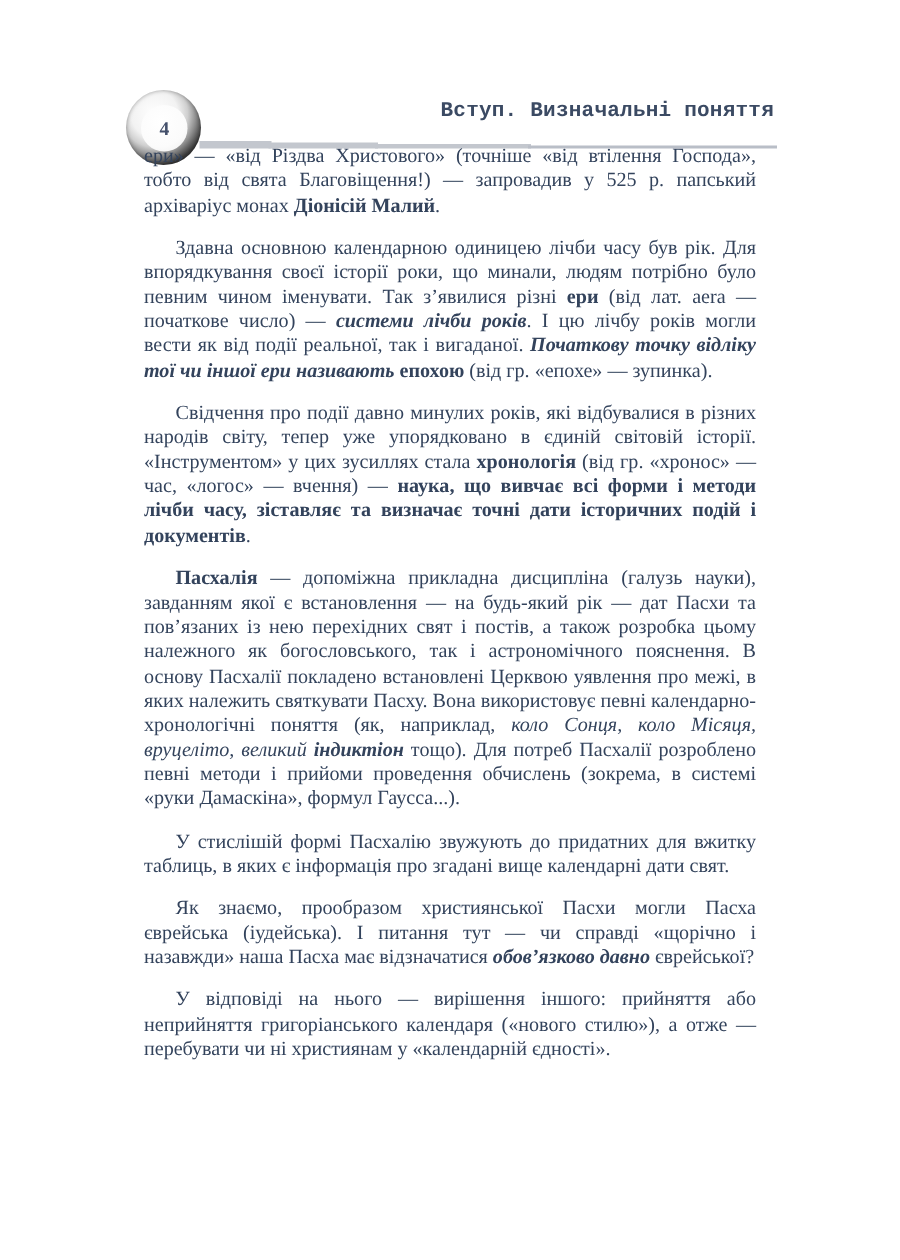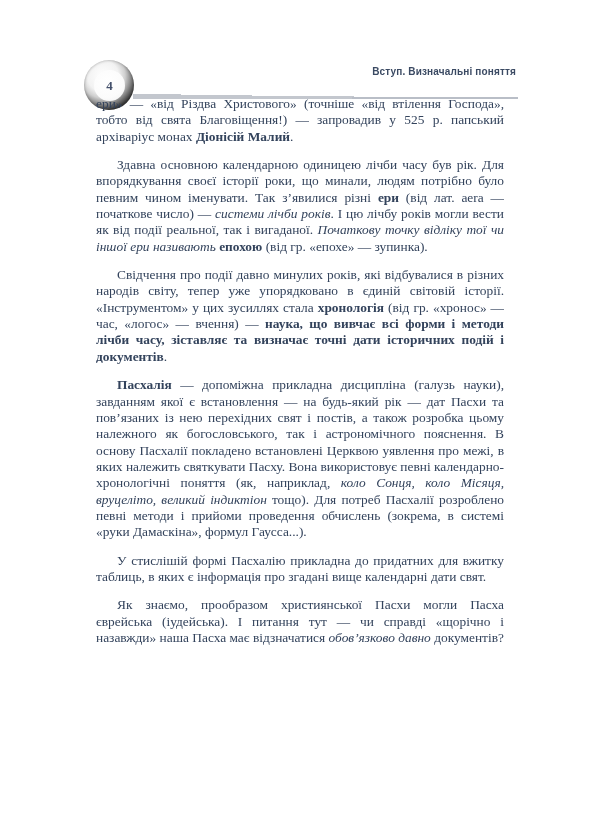--- a/index.html
+++ b/index.html
@@ -76,23 +76,23 @@
   }
   .rule-a { left: 0;   top: 4px; width: 48px;  height: 5px; }
   .rule-b { left: 46px; top: 5px; width: 73px;  height: 4px; }
   .rule-c { left: 117px; top: 6px; width: 104px; height: 3px; }
   .rule-d { left: 219px; top: 7px; width: 166px; height: 2px; background: #b9bec7; }
 
   .header-title {
     position: absolute;
     right: 84px;
     top: 36px;
-    font-family: Liberation Sans, sans-serif;
+    font-family: Liberation Mono, monospace;
     font-weight: bold;
-    font-size: 10px;
+    font-size: 14px;
     letter-spacing: 0.15px;
     color: #3b4a63;
     white-space: nowrap;
   }
 
   
   .body-text {
     position: absolute;
     left: 84px;
     top: 84px;
@@ -107,21 +107,21 @@
     line-height: 16.35px;
     color: #33435c;
     hyphens: manual;
     -webkit-hyphens: manual;
   }
   p.para.indent { text-indent: 21px; }
   p.para.cont  { text-indent: 0; }
 
   b, .b { font-weight: bold; }
   i, .i { font-style: italic; }
-  .bi { font-weight: normal; font-style: italic; }
+  .bi { font-weight: bold; font-style: italic; }
 </style>
 </head>
 <body>
 
 <div class="page">
 
   <div class="header">
 
     <div class="folio-medallion">
       <div class="folio-inner">
@@ -137,17 +137,18 @@
     </div>
 
     <div class="header-title">Вступ. Визначальні поняття</div>
   </div>
 
   <div class="body-text">
       <p class="para cont"><span>ери» — «від Різдва Христового» (точніше «від втілення Господа», тобто від свята Благовіщення!) — запровадив у 525 р. папський архіваріус монах </span><span class="b">Діонісій Малий</span><span>.</span></p>
       <p class="para indent"><span>Здавна основною календарною одиницею лічби часу був рік. Для впорядкування своєї історії роки, що минали, людям потрібно було певним чином іменувати. Так з’явилися різні </span><span class="b">ери</span><span> (від лат. aera — початкове число) — </span><span class="bi">системи лічби років</span><span>. І цю лічбу років могли вести як від події реальної, так і вигаданої. </span><span class="bi">Початкову точку відліку тої чи іншої ери називають </span><span class="b">епохою</span><span> (від гр. «епохе» — зупинка).</span></p>
       <p class="para indent"><span>Свідчення про події давно минулих років, які відбувалися в різних народів світу, тепер уже упорядковано в єдиній світовій історії. «Інструментом» у цих зусиллях стала </span><span class="b">хронологія</span><span> (від гр. «хронос» — час, «логос» — вчення) — </span><span class="b">наука, що вивчає всі форми і методи лічби часу, зіставляє та визначає точні дати історичних подій і документів</span><span>.</span></p>
       <p class="para indent"><span class="b">Пасхалія</span><span> — допоміжна прикладна дисципліна (галузь науки), завданням якої є встановлення — на будь-який рік — дат Пасхи та пов’язаних із нею перехідних свят і постів, а також розробка цьому належного як богословського, так і астрономічного пояснення. В основу Пасхалії покладено встановлені Церквою уявлення про межі, в яких належить святкувати Пасху. Вона використовує певні календарно-хронологічні поняття (як, наприклад, </span><span class="i">коло Сонця, коло Місяця, вруцеліто, великий </span><span class="bi">індиктіон</span><span> тощо). Для потреб Пасхалії розроблено певні методи і прийоми проведення обчислень (зокрема, в системі «руки Дамаскіна», формул Гаусса...).</span></p>
-      <p class="para indent"><span>У стислішій формі Пасхалію прикладна до придатних для вжитку таблиць, в яких є інформація про згадані вище календарні дати свят.</span></p>
-      <p class="para indent"><span>Як знаємо, прообразом християнської Пасхи могли Пасха єврейська (іудейська). І питання тут — чи справді «щорічно і назавжди» наша Пасха має відзначатися </span><span class="bi">обов’язково давно</span><span> документів?</span></p>
+      <p class="para indent"><span>У стислішій формі Пасхалію звужують до придатних для вжитку таблиць, в яких є інформація про згадані вище календарні дати свят.</span></p>
+      <p class="para indent"><span>Як знаємо, прообразом християнської Пасхи могли Пасха єврейська (іудейська). І питання тут — чи справді «щорічно і назавжди» наша Пасха має відзначатися </span><span class="bi">обов’язково давно</span><span> єврейської?</span></p>
+      <p class="para indent"><span>У відповіді на нього — вирішення іншого: прийняття або неприйняття григоріанського календаря («нового стилю»), а отже — перебувати чи ні християнам у «календарній єдності».</span></p>
     </div>
 
 </div>
 
 </body></html>

